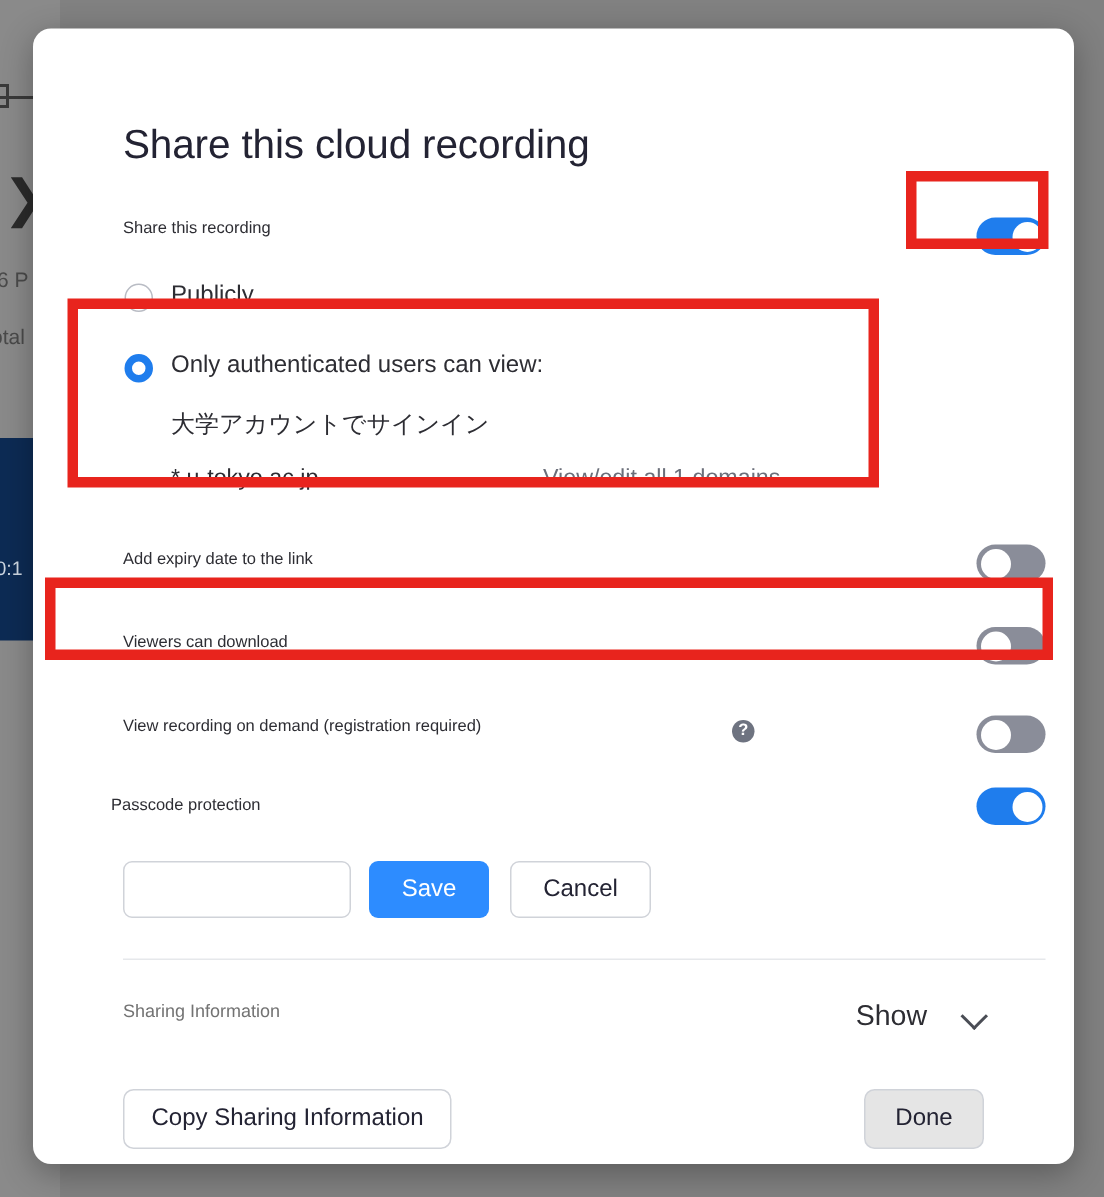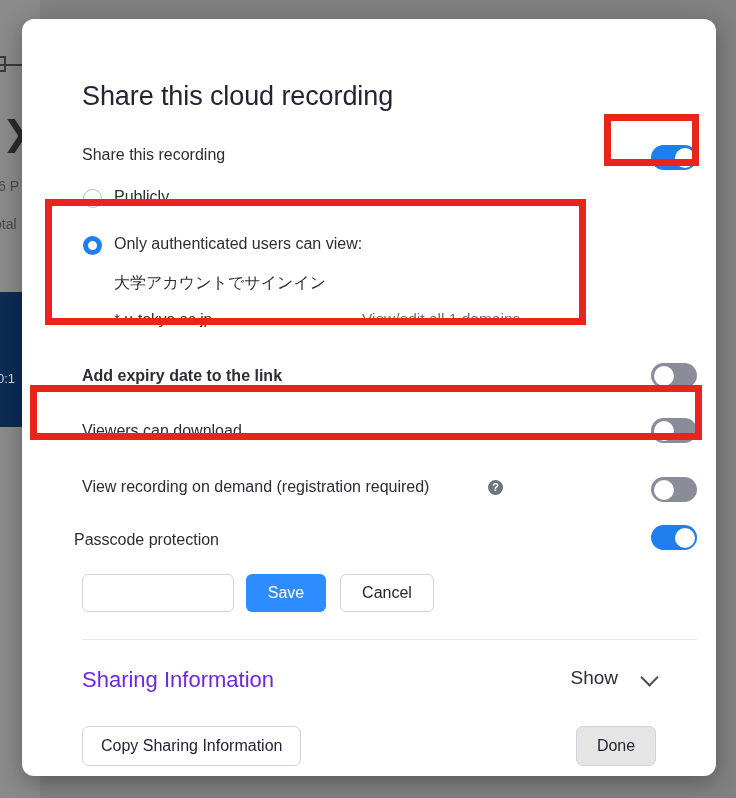--- a/index.html
+++ b/index.html
@@ -61,21 +61,21 @@
   }
 
   .modal-title {
     position: absolute; left: 60px; top: 62px;
     font-size: 27px; color: #232333; font-weight: 400;
     letter-spacing: -0.1px;
   }
 
   .row-label {
     position: absolute;
-    font-size: 16px; color: #2d2d33; font-weight: 400;
+    font-size: 11px; color: #2d2d33; font-weight: 400;
     white-space: nowrap;
     text-align: right;
   }
 
   
   .toggle {
     position: absolute;
     width: 46px; height: 25px;
     border-radius: 13px;
     background: #8a8d99;
@@ -148,21 +148,21 @@
     font-family: inherit;
   }
 
   .divider {
     position: absolute; left: 60px; top: 620px;
     width: 615px; height: 1px; background: #e6e8eb;
   }
 
   .share-info-label {
     position: absolute; left: 60px; top: 648px;
-    font-size: 22px; color: #6d28d9;
+    font-size: 12px; color: #737373;
   }
   .show-label {
     position: absolute; right: 98px; top: 648px;
     font-size: 19px; color: #2d2d33; cursor: pointer;
   }
   .chevron-down {
     position: absolute; right: 60px; top: 652px;
     width: 13px; height: 13px;
     border-right: 2px solid #4a4d55;
     border-bottom: 2px solid #4a4d55;
@@ -224,21 +224,21 @@
     <div class="sub-text" style="left:92px; top:169px;">Publicly</div>
 
     <div class="radio-outer checked" style="left:61px; top:217px;"></div>
     <div class="sub-text" style="left:92px; top:254px;">大学アカウントでサインイン</div>
 
     <div class="sub-text" style="left:92px; top:216px;">Only authenticated users can view:</div>
 
     <div class="domain-text" style="left:92px; top:291px;">*.u-tokyo.ac.jp</div>
     <div class="domain-link" style="left:340px; top:291px;">View/edit all 1 domains</div>
 
-    <div class="row-label" style="left:60px; top:348px;font-weight:bold;">Add expiry date to the link</div>
+    <div class="row-label" style="left:60px; top:348px;">Add expiry date to the link</div>
     <div class="toggle" style="left:629px; top:344px;">
       <div class="knob"></div>
     </div>
 
     <div class="row-label" style="left:60px; top:403px;">Viewers can download</div>
     <div class="toggle" style="left:629px; top:399px;">
       <div class="knob"></div>
     </div>
 
     <div class="row-label" style="left:60px; top:459px;">View recording on demand (registration required)</div>

